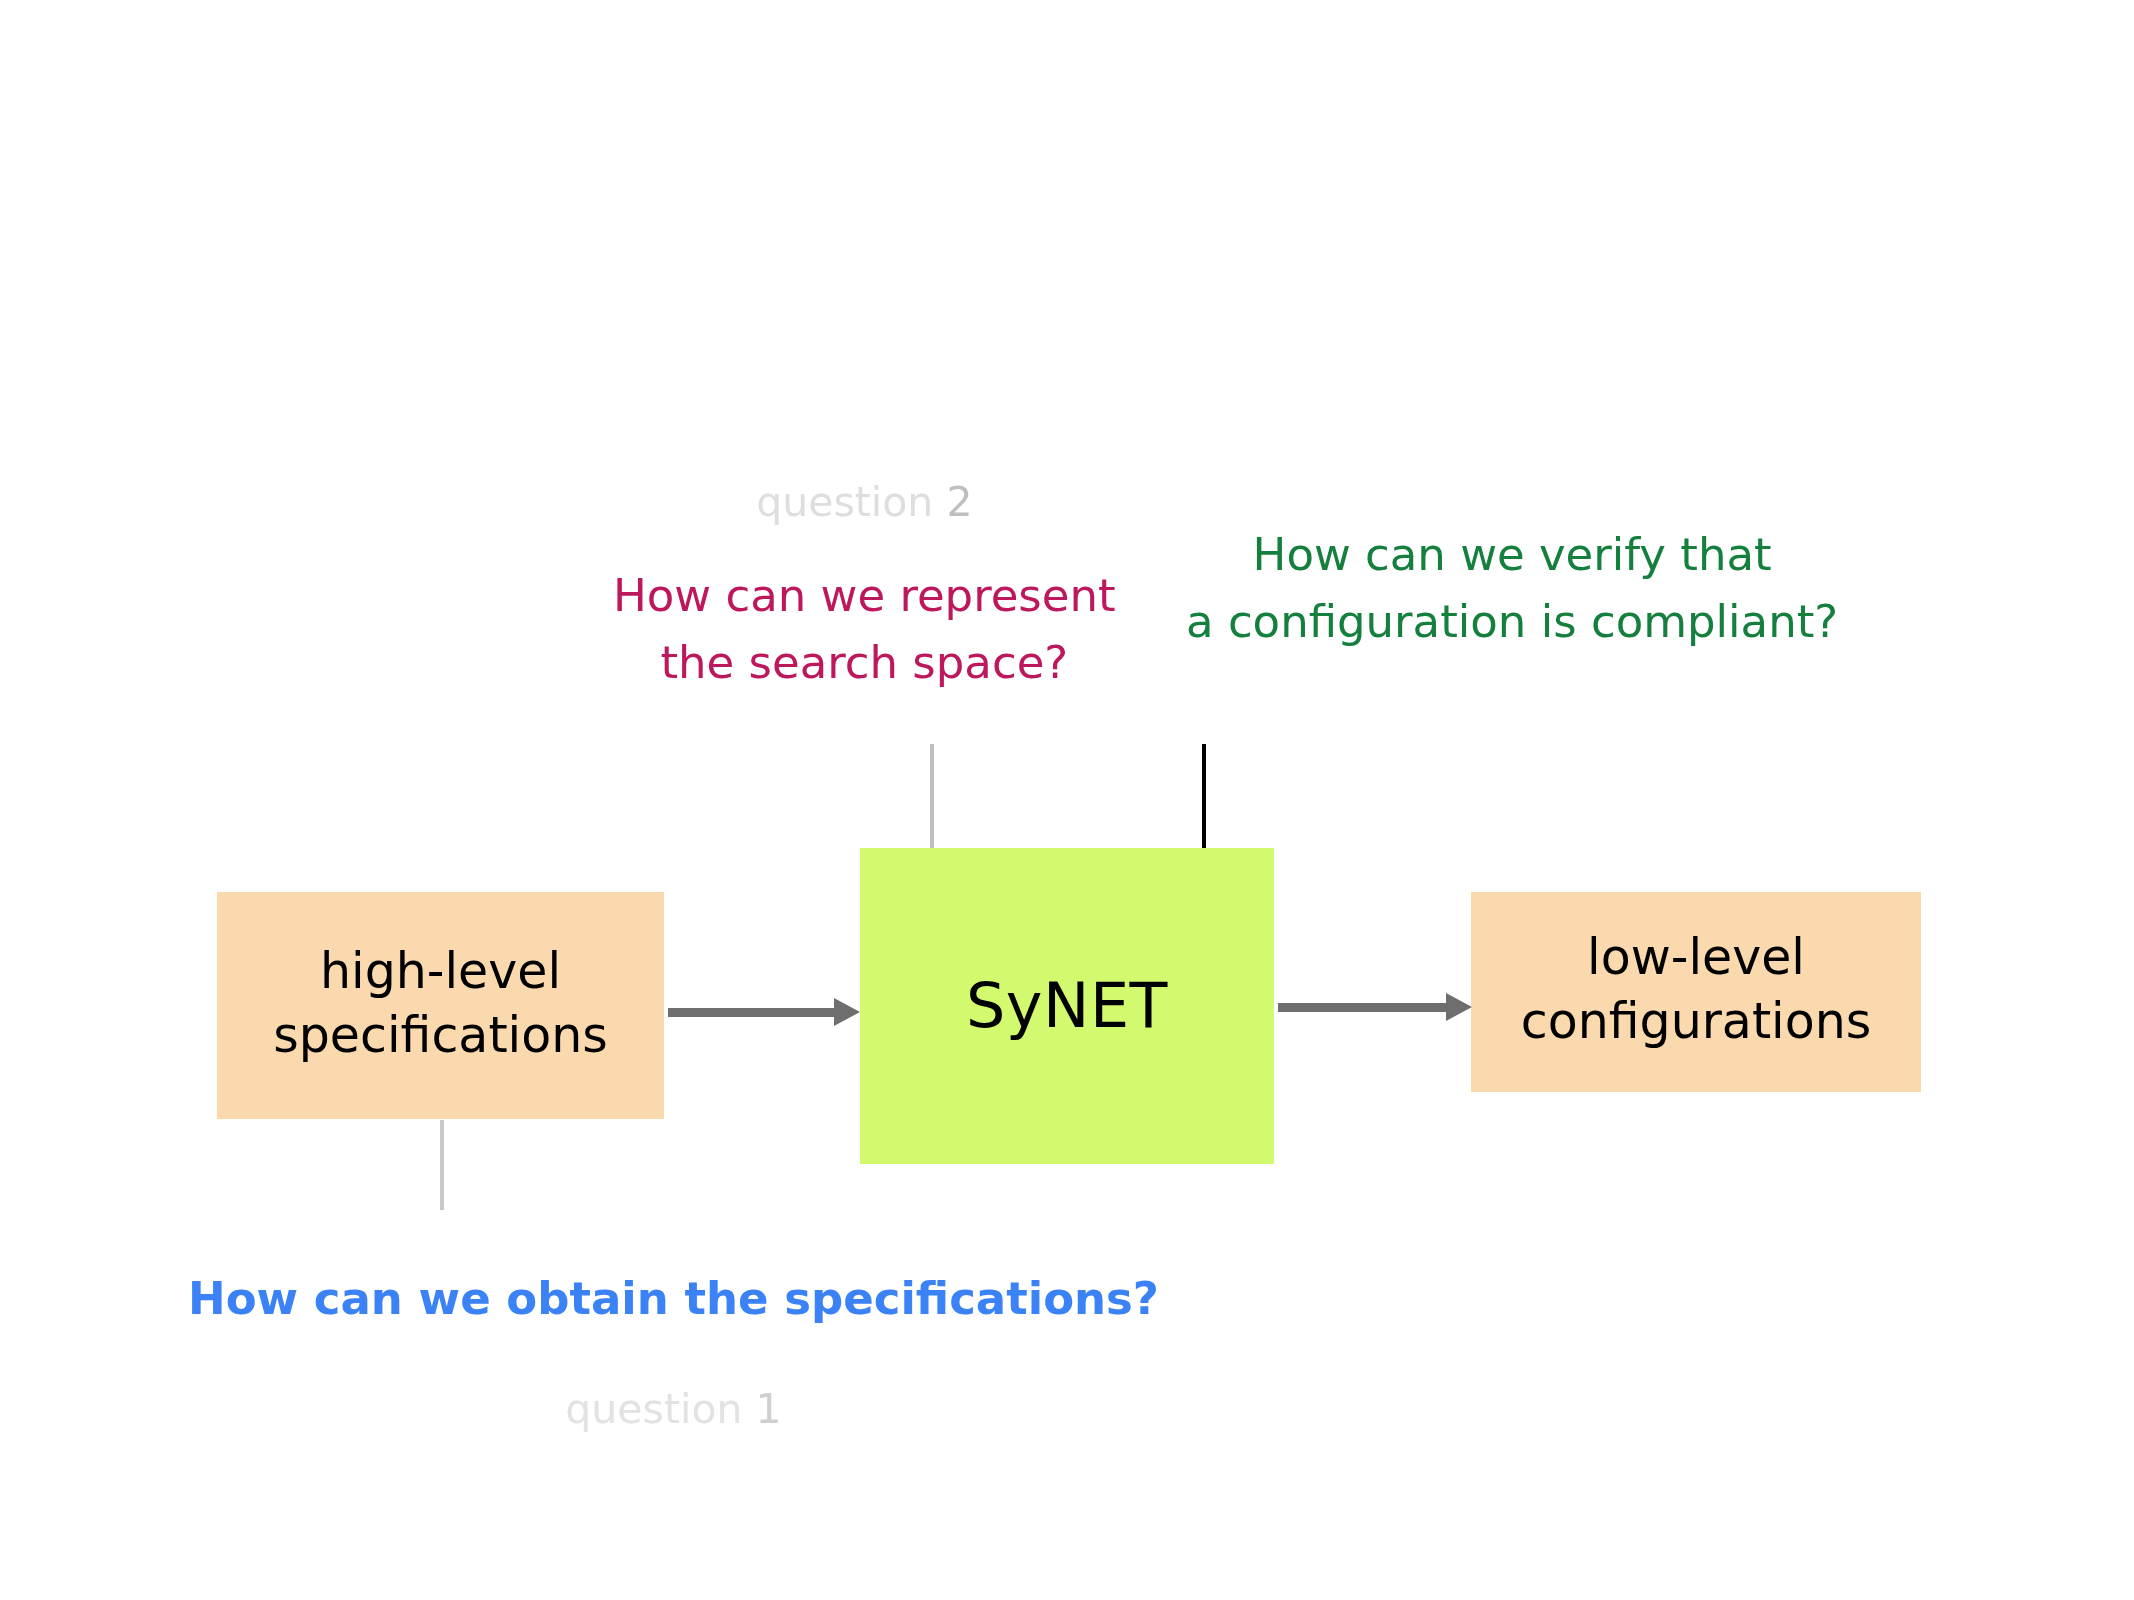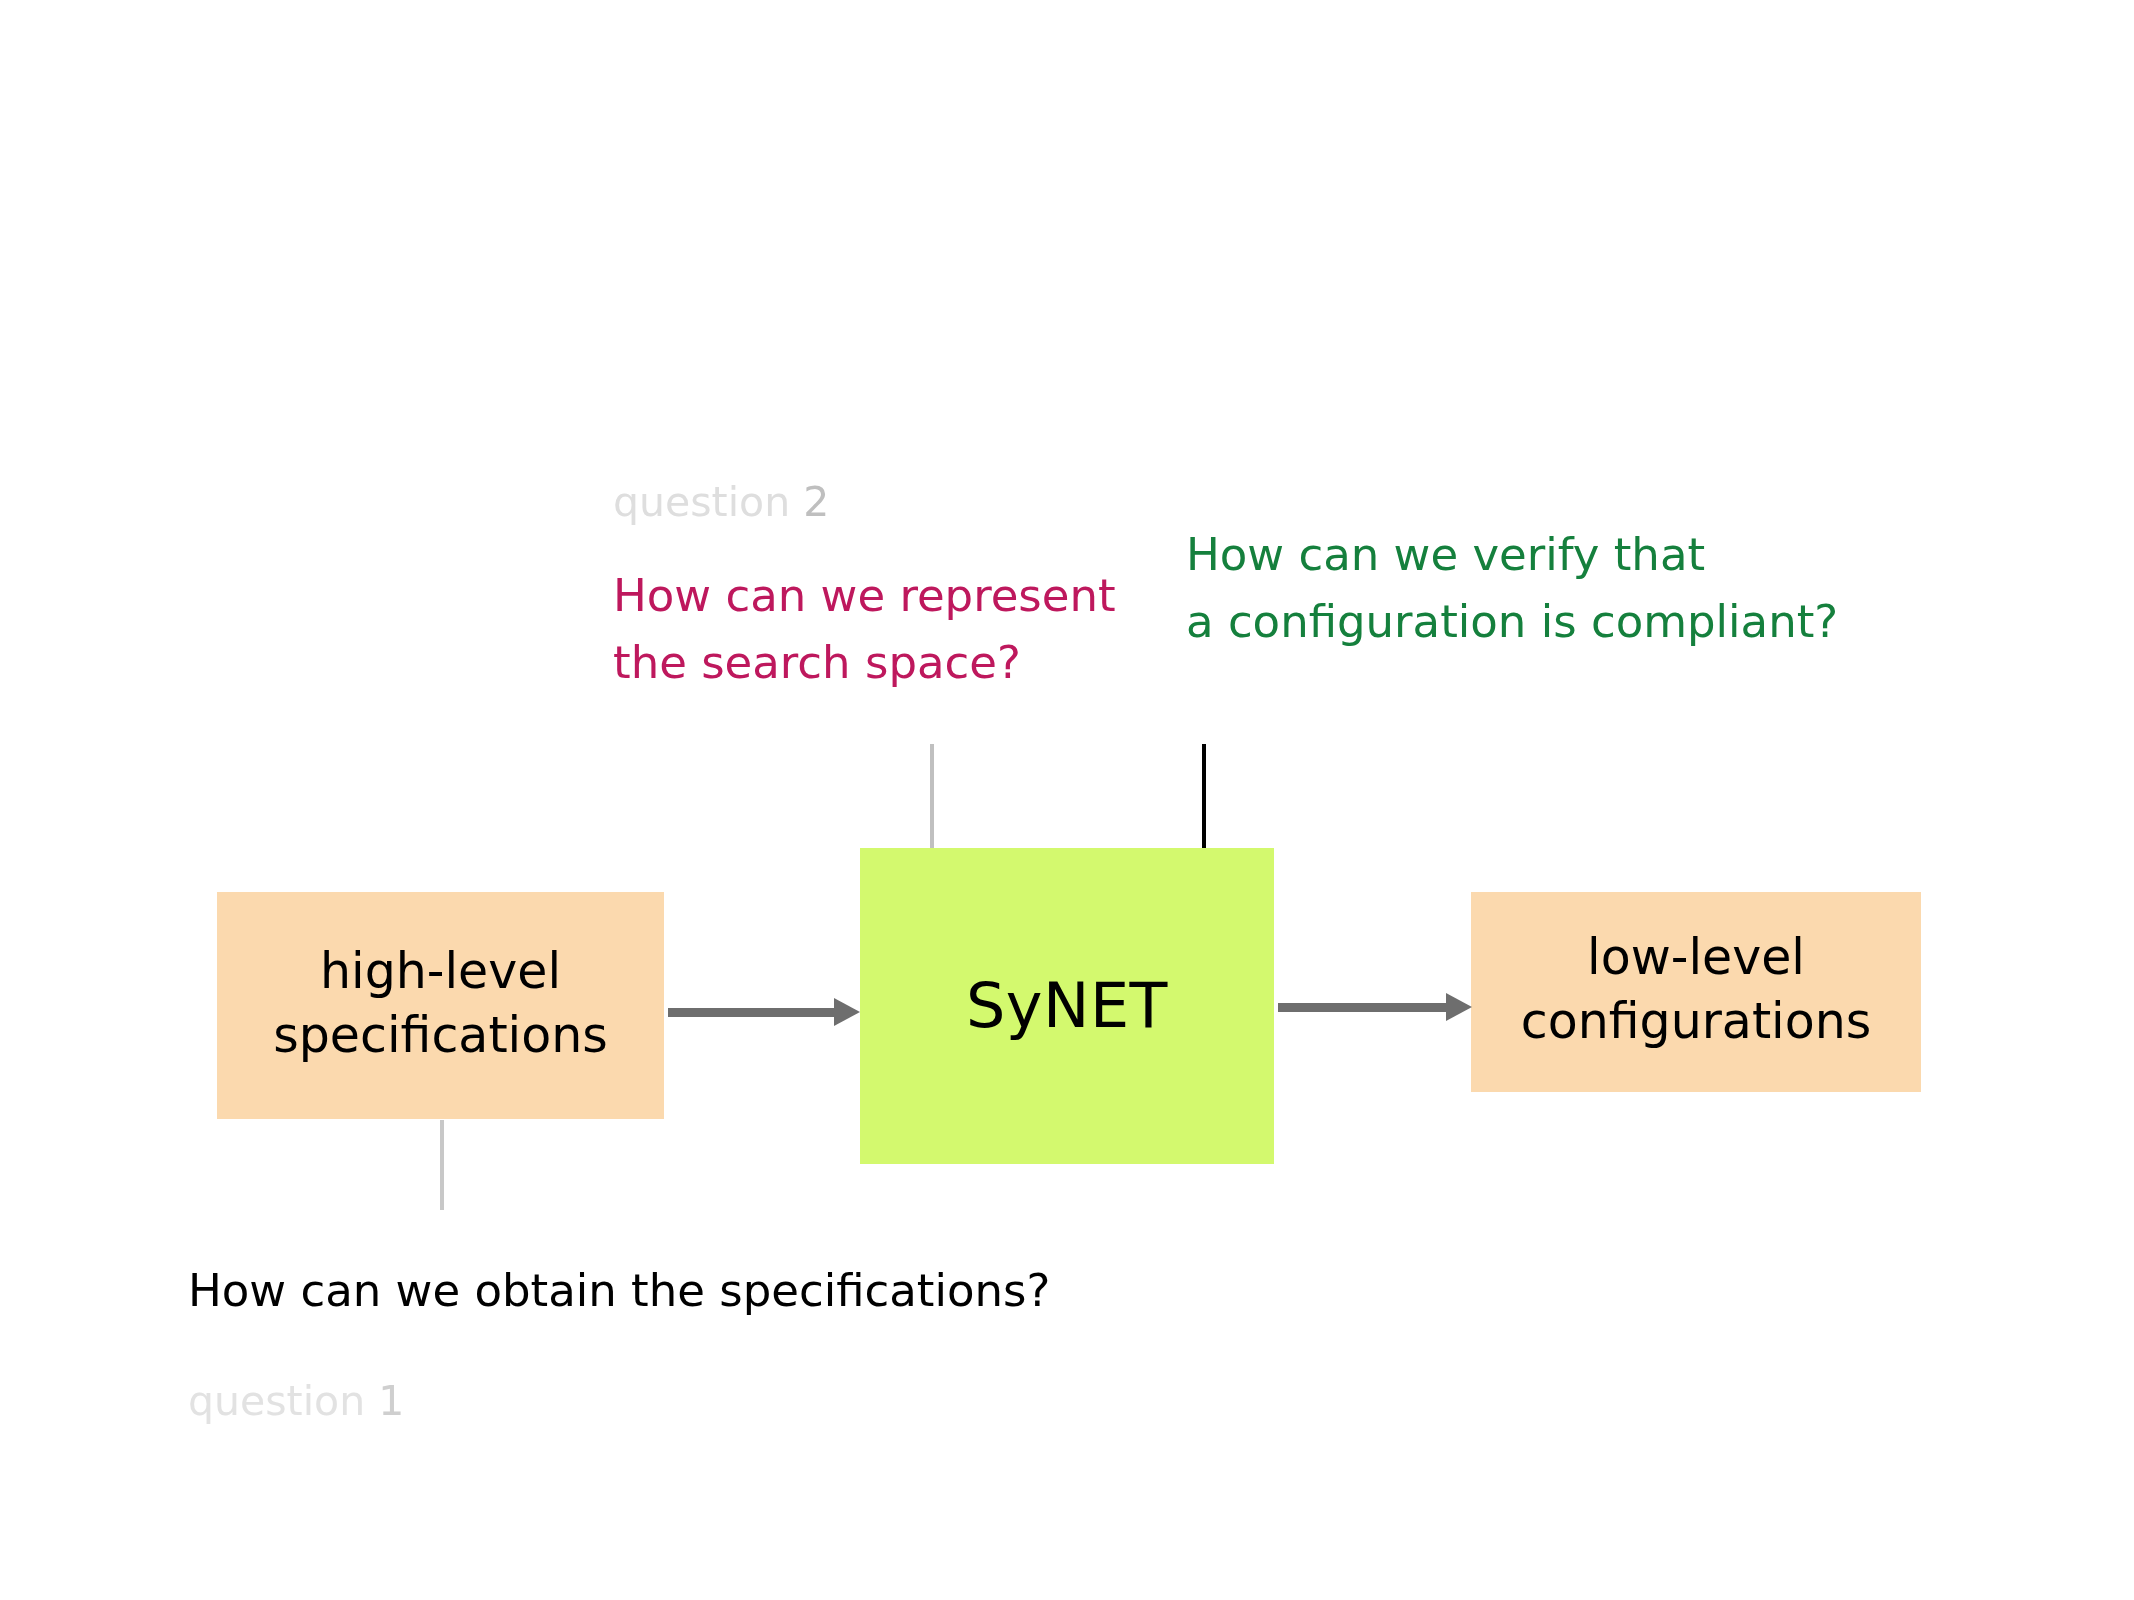--- a/index.html
+++ b/index.html
@@ -93,20 +93,21 @@
     position: absolute;
     width: 4px;
   }
   .conn-q1 { left: 440px; top: 1120px;  height: 90px;  background: #C8C8C8; }
   .conn-q2 { left: 930px; top: 744px;   height: 106px; background: #C0C0C0; }
   .conn-q3 { left: 1202px; top: 744px;  height: 106px; background: #000000; }
 
   
   .qblock {
     position: absolute;
+    text-align: center;
   }
   .qhead {
     font-size: 41px;
     line-height: 1.0;
     white-space: nowrap;
   }
   .qhead .qword { }
   .qhead .qnum  { }
   .qbody {
     font-size: 45px;
@@ -122,21 +123,21 @@
   .q2 .qbody        { color: #be185d; margin-top: 40px; }
 
   
   .q3 { left: 1186px; top: 482px; }
   .q3 .qhead .qword { color: #808080; }
   .q3 .qhead .qnum  { color: #000000; }
   .q3 .qbody        { color: #15803d; margin-top: 40px; }
 
   
   .q1 { left: 188px; top: 1258px; }
-  .q1 .qbody        { color: #000000; margin-top: 0; }
+  .q1 .qbody        { color: #3b82f6; margin-top: 8px; font-weight: bold; }
   .q1 .qhead        { margin-top: 56px; }
   .q1 .qhead .qword { color: #E2E2E2; }
   .q1 .qhead .qnum  { color: #CFCFCF; }
 </style>
 </head>
 <body>
 
 <div id="canvas">
 
   <div class="qblock q2">

